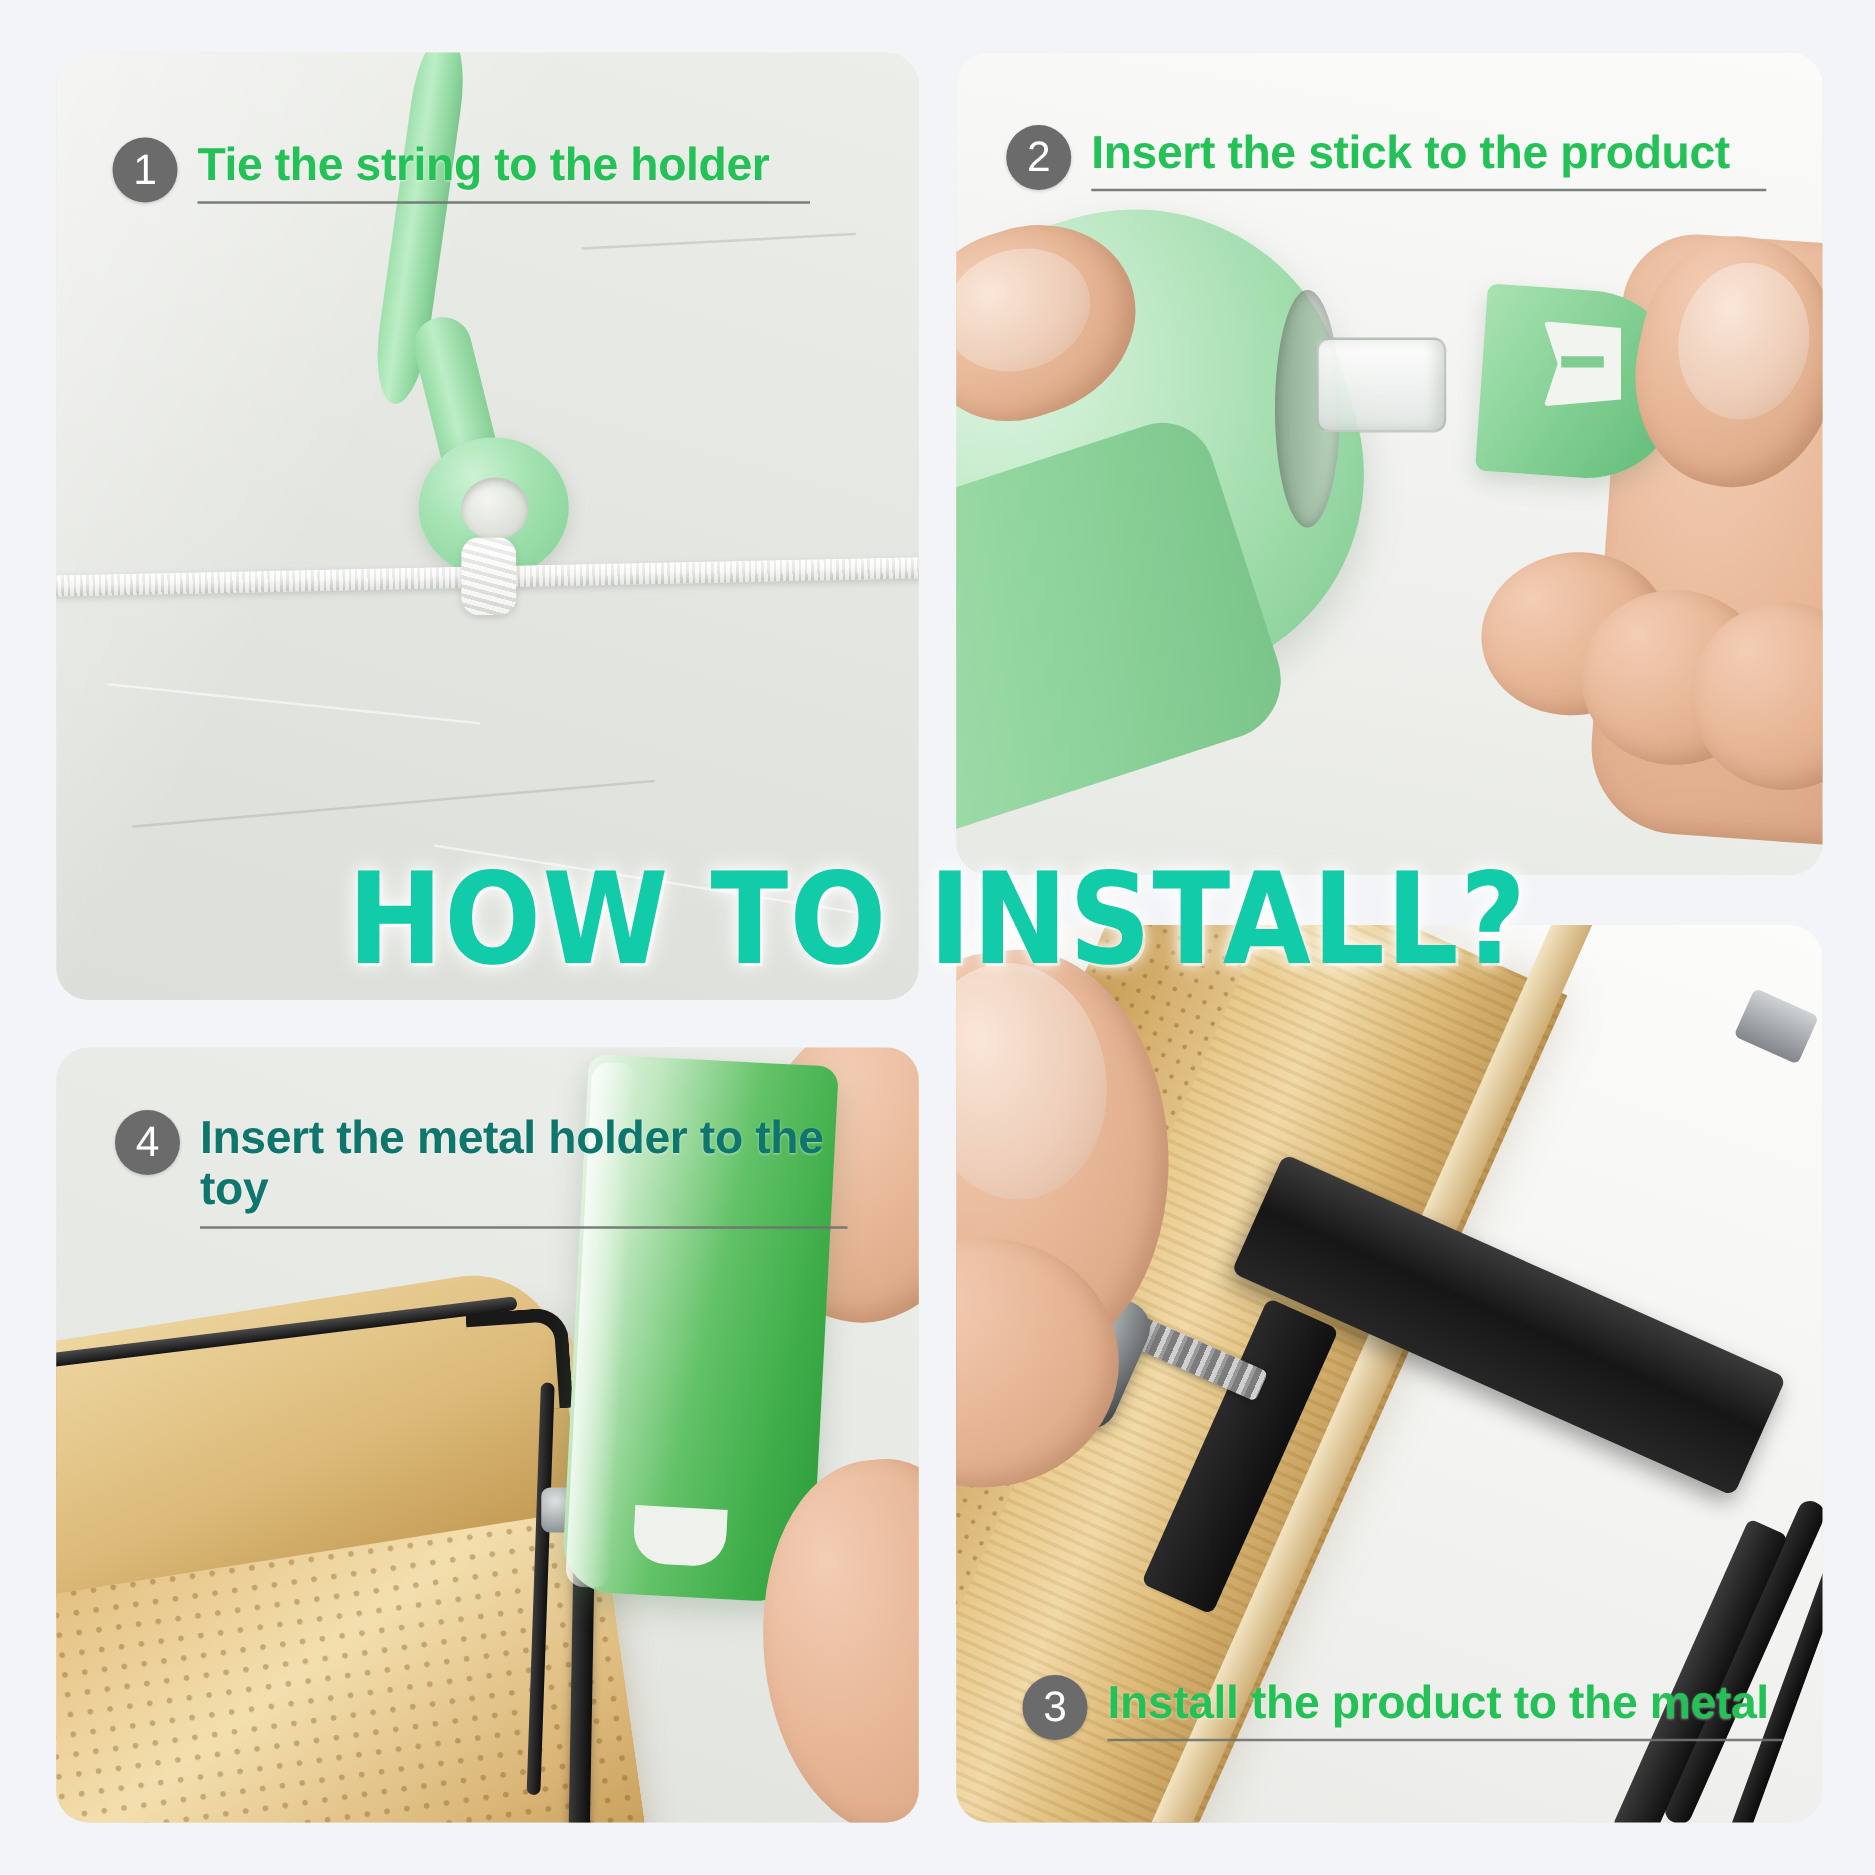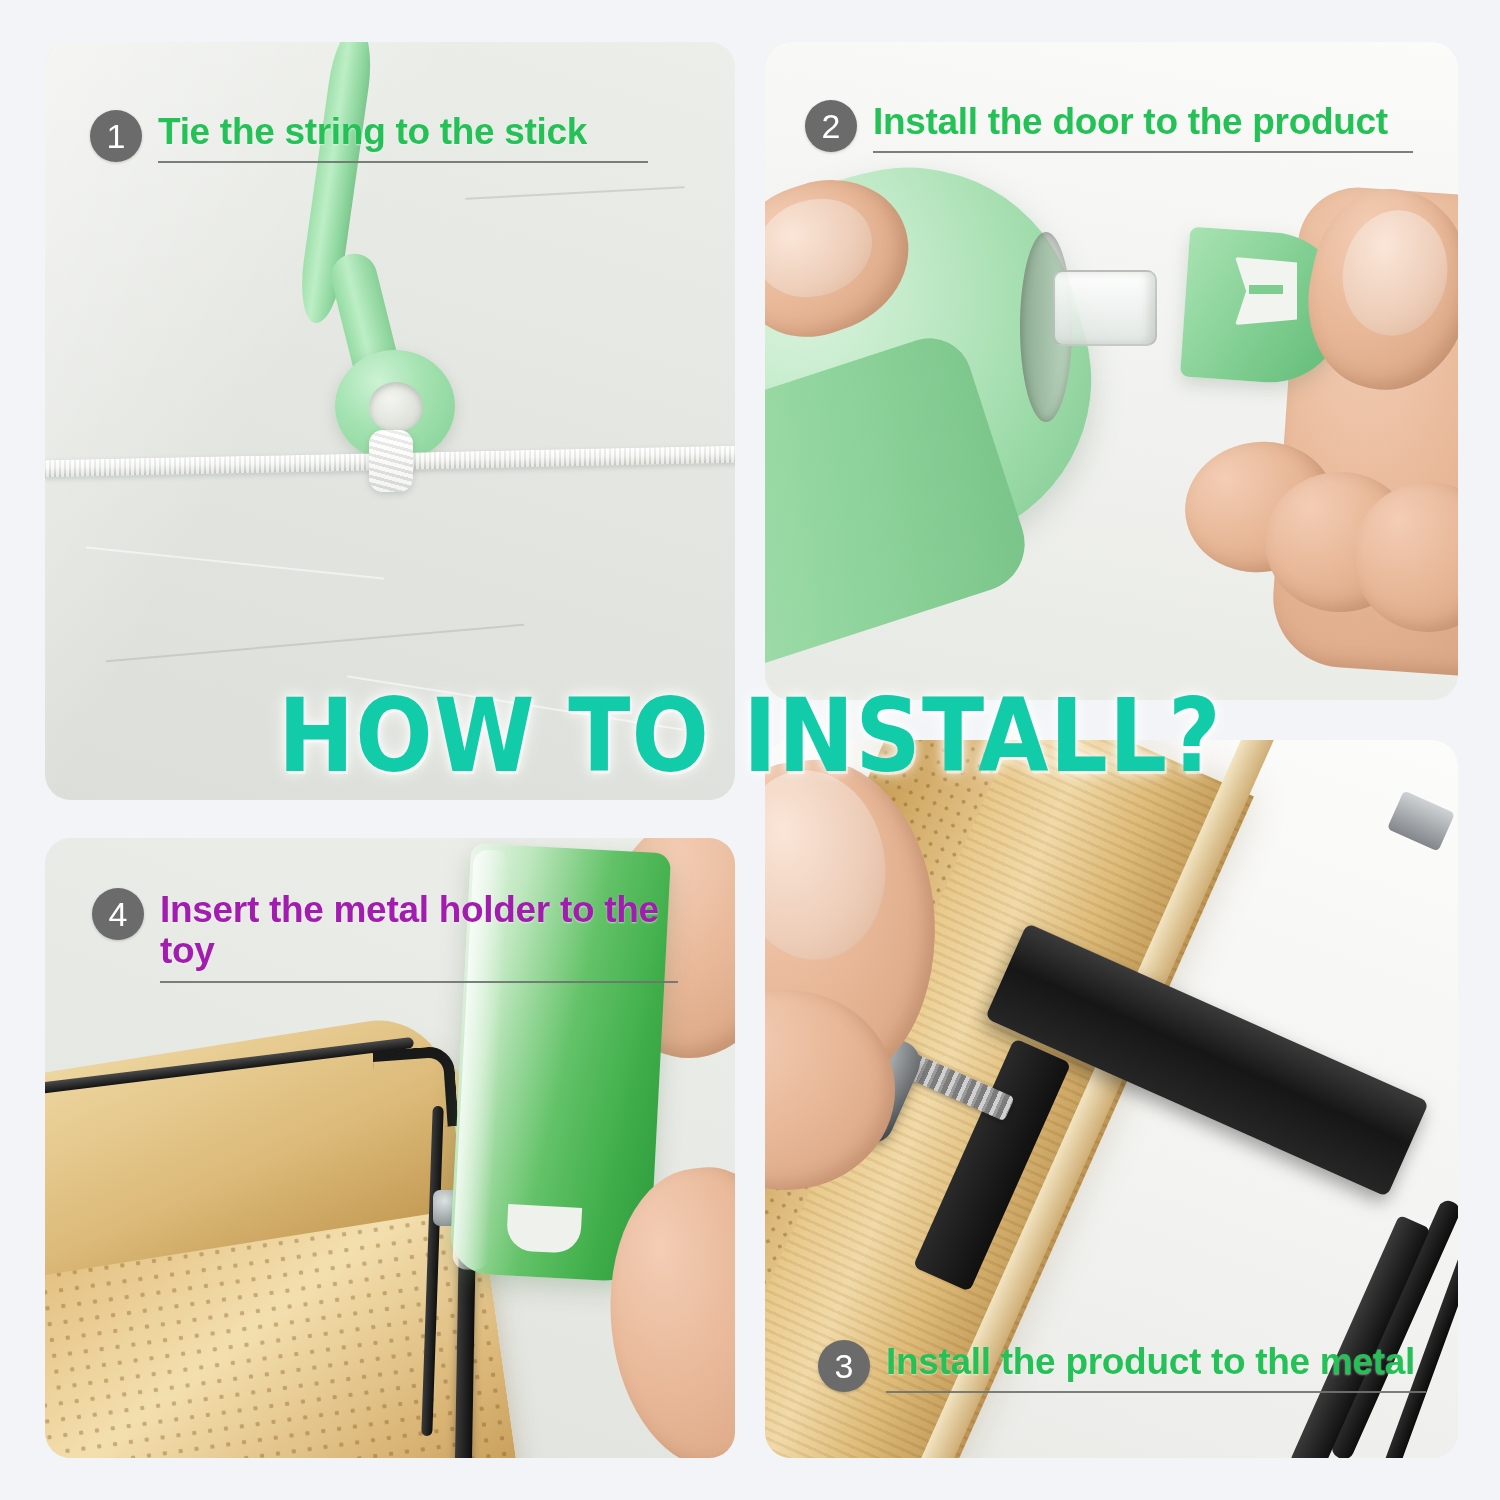--- a/index.html
+++ b/index.html
@@ -313,21 +313,21 @@
     opacity:.92;
   }
   
   #step-1{left:90px;  top:110px;}
   #step-1 .step-rule{width:490px;}
   #step-2{left:805px; top:100px;}
   #step-2 .step-rule{width:540px;}
   #step-3{left:818px; top:1340px;}
   #step-3 .step-rule{width:540px;}
   #step-4{left:92px;  top:888px;}
-  #step-4 .step-text{white-space:normal;width:500px;color:#a21caf;}
+  #step-4 .step-text{white-space:normal;width:500px;color:#0f766e;}
   #step-4 .step-rule{width:518px;}
 
   
   #headline{
     position:absolute;
     left:0;right:0;top:686px;
     text-align:center;
     font-family:"DejaVu Sans", sans-serif;
     font-size:86px;
     font-weight:bold;
@@ -418,29 +418,29 @@
       <div class="p4-toy"></div>
       <div class="p4-toy-lip"></div>
       <div class="p4-toy-notch"></div>
       <div class="finger p4-hand2"></div>
     </div>
   </div>
 
   <div class="step" id="step-1">
     <div class="badge">1</div>
     <div class="step-body">
-      <div class="step-text">Tie the string to the stick</div>
+      <div class="step-text">Tie the string to the holder</div>
       <div class="step-rule"></div>
     </div>
   </div>
 
   <div class="step" id="step-2">
     <div class="badge">2</div>
     <div class="step-body">
-      <div class="step-text">Install the door to the product</div>
+      <div class="step-text">Insert the stick to the product</div>
       <div class="step-rule"></div>
     </div>
   </div>
 
   <div class="step" id="step-3">
     <div class="badge">3</div>
     <div class="step-body">
       <div class="step-text">Install the product to the metal</div>
       <div class="step-rule"></div>
     </div>

